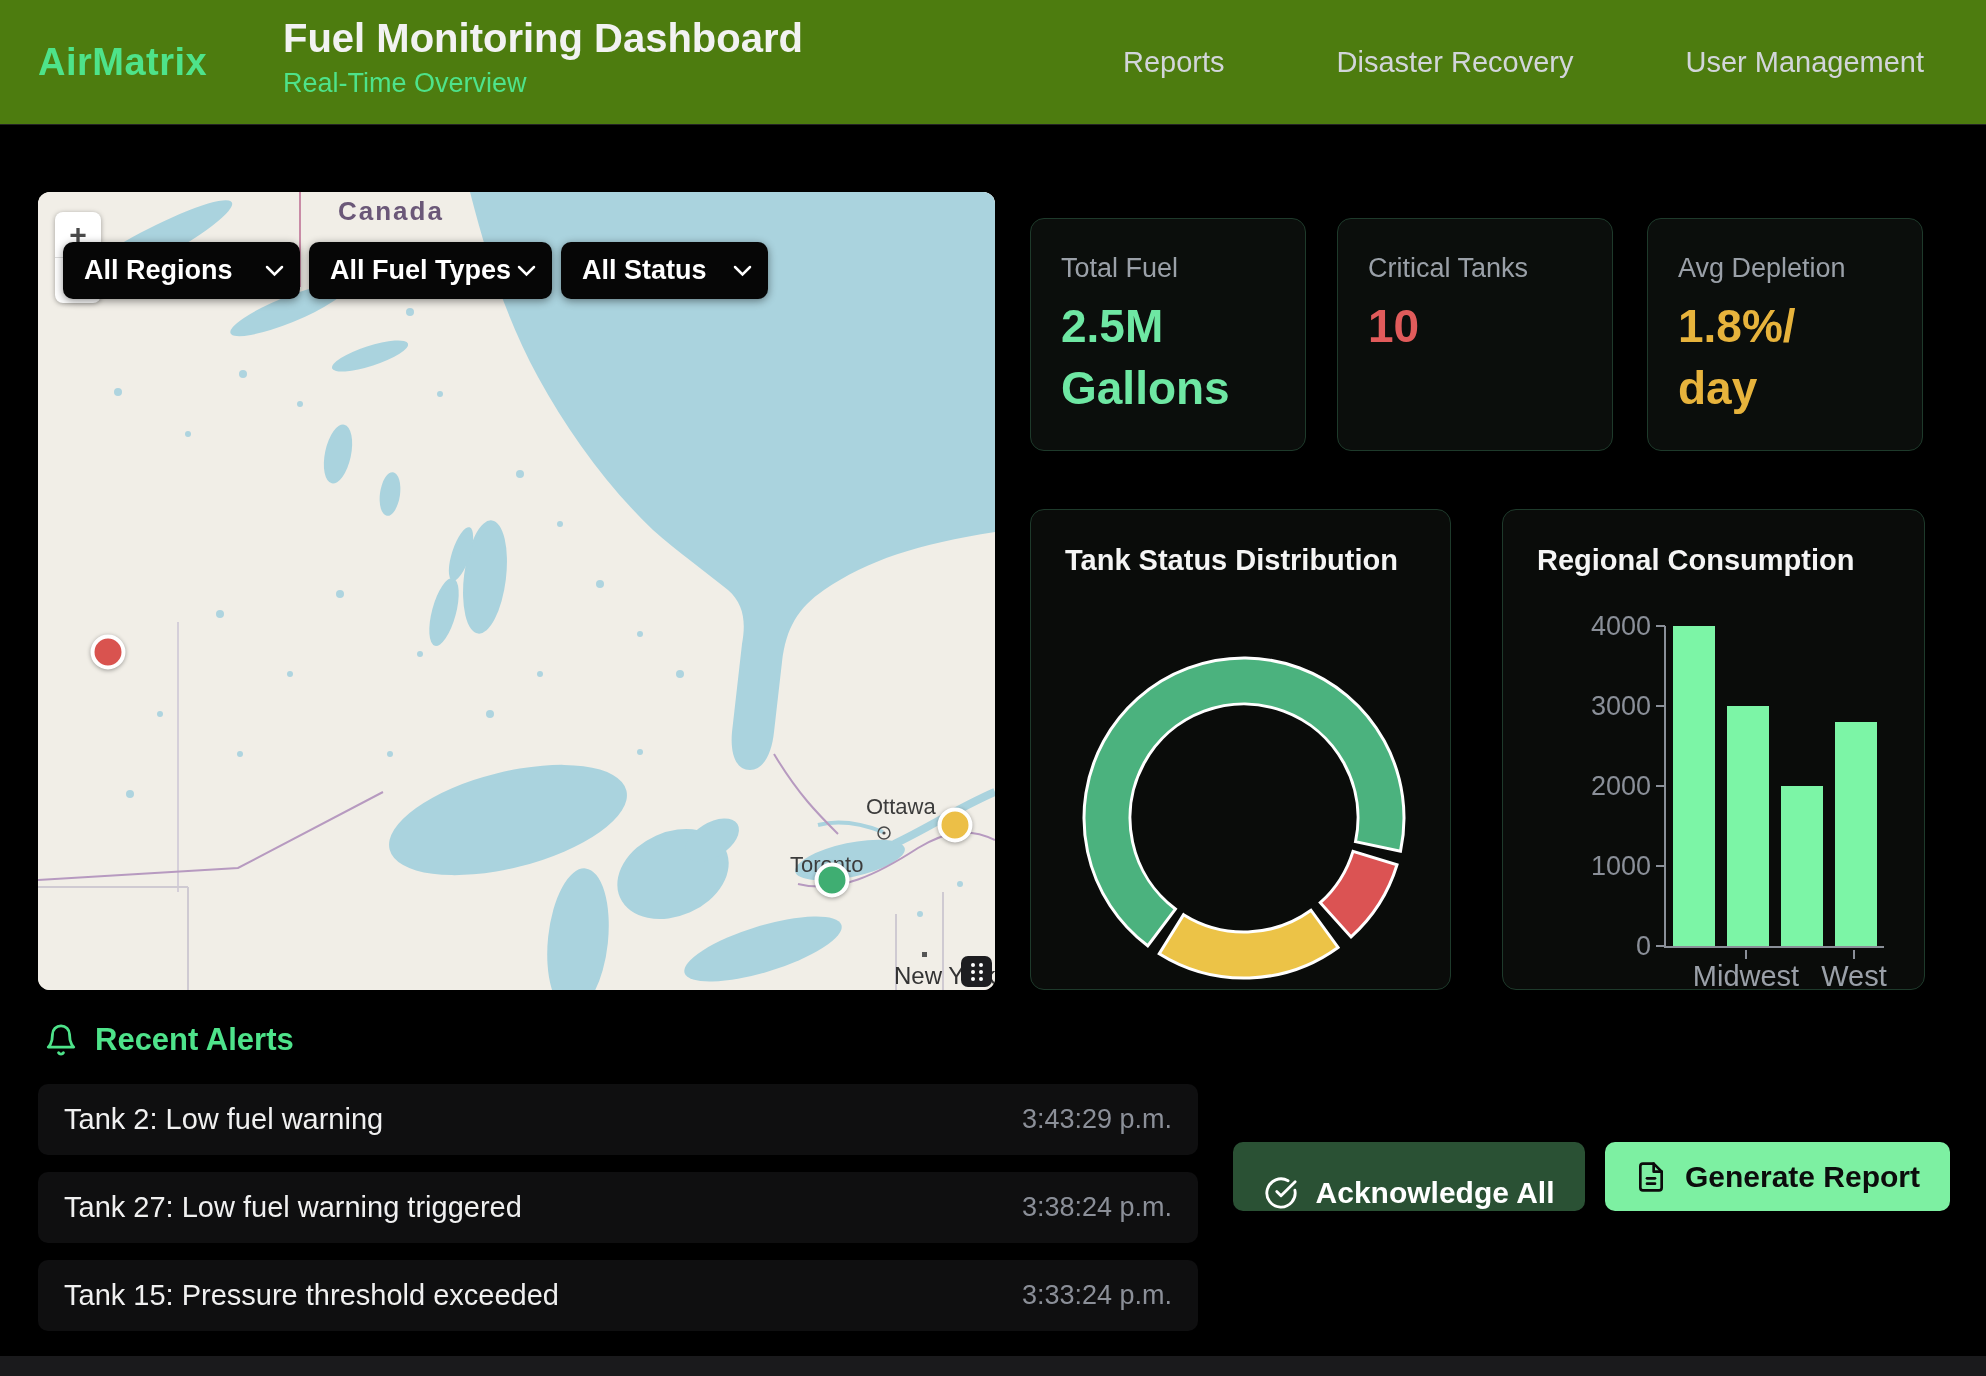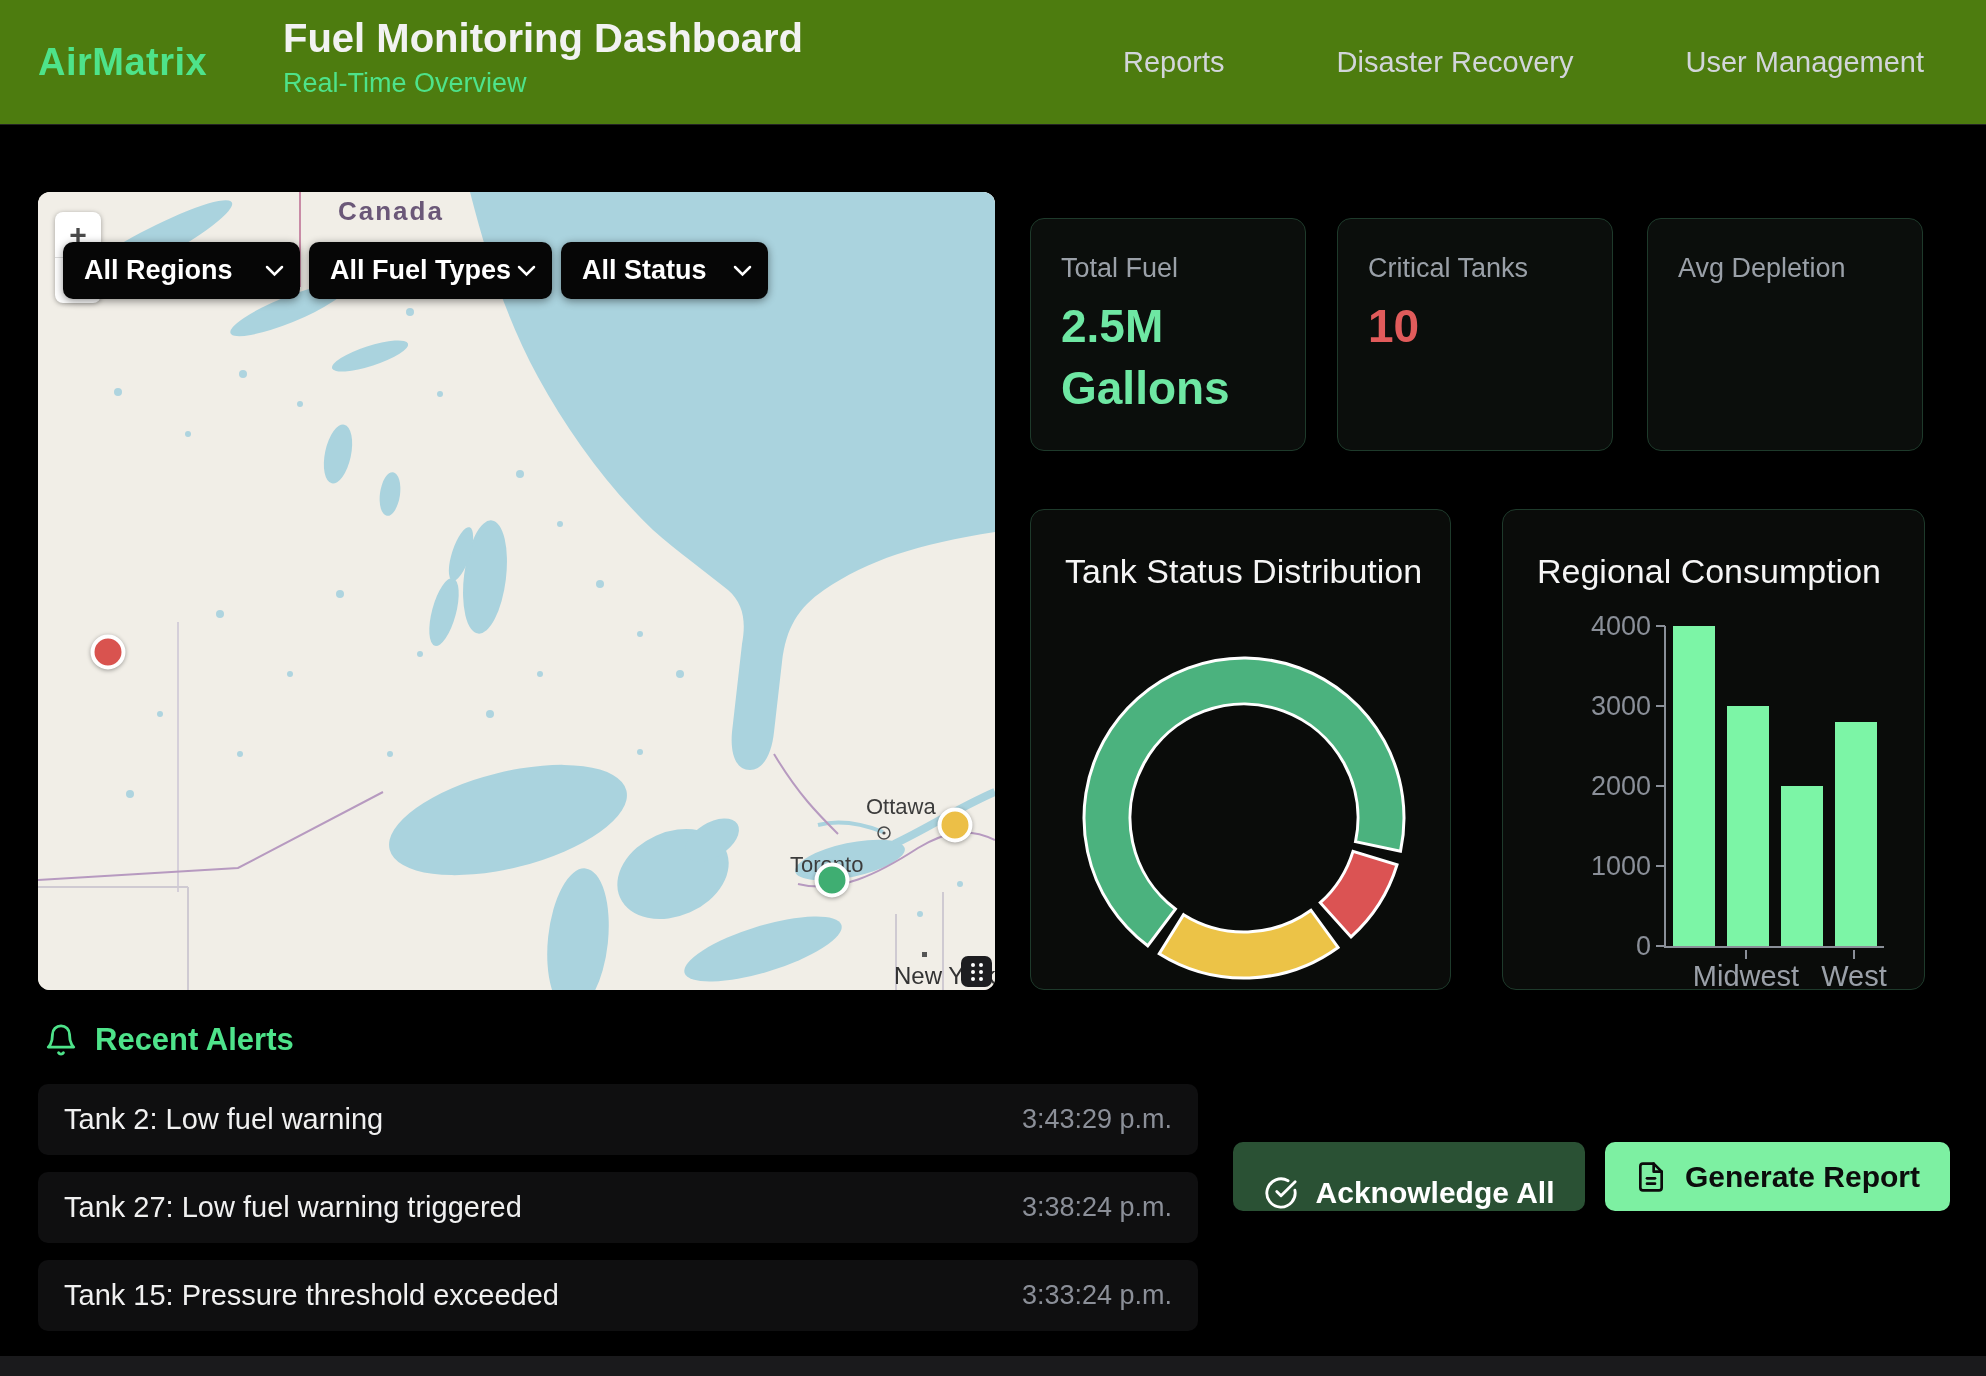--- a/index.html
+++ b/index.html
@@ -43,21 +43,21 @@
              border:1px solid #1e3a2b;border-radius:14px;box-sizing:border-box;padding:34px 30px;}
   #stat-0{left:1030px;} #stat-1{left:1337px;} #stat-2{left:1647px;}
   .stat-label{font-size:27px;color:#9aa0a8;}
   .stat-value{margin-top:12px;font-size:46px;font-weight:bold;line-height:1.34;}
 
   
   .chart-card{position:absolute;top:509px;height:481px;background:#0a0c0a;border:1px solid #1e3a2b;
               border-radius:14px;box-sizing:border-box;}
   #chart-donut{left:1030px;width:421px;}
   #chart-bar{left:1502px;width:423px;}
-  .chart-title{position:absolute;left:34px;top:34px;font-size:34px;font-weight:normal;color:#f5f5f5;margin-top:8px;}
+  .chart-title{position:absolute;left:34px;top:34px;font-size:29px;font-weight:bold;color:#f5f5f5;}
   #donut-svg{position:absolute;left:0;top:0;}
   #bar-chart{position:absolute;left:0;top:0;width:100%;height:100%;}
   #bar-plot{position:absolute;left:161px;top:116px;width:218px;height:320px;
             border-left:2px solid #8a8f98;border-bottom:2px solid #8a8f98;box-sizing:content-box;}
   .bar{position:absolute;bottom:0;width:42px;}
   .ytick-label{position:absolute;width:60px;left:88px;text-align:right;font-size:27px;color:#8a8f98;
                height:28px;line-height:28px;}
   .ytick-dash{position:absolute;left:153px;width:9px;height:2px;background:#8a8f98;}
   .xtick-label{position:absolute;top:450px;width:160px;text-align:center;font-size:29px;color:#9aa0a8;}
   .xtick-dash{position:absolute;top:440px;width:2px;height:9px;background:#8a8f98;}
@@ -235,20 +235,24 @@
   </div>
   <div class="stat-card" id="stat-1">
     <div class="stat-label">Critical Tanks</div>
     <div class="stat-value" style="color: rgb(225, 91, 91);">
       <div>10</div>
         <div></div>
     </div>
   </div>
   <div class="stat-card" id="stat-2">
     <div class="stat-label">Avg Depletion</div>
+    <div class="stat-value" style="color: rgb(231, 179, 60);">
+      <div>1.8%/</div>
+        <div>day</div>
+    </div>
   </div>
 
   <div class="chart-card" id="chart-donut">
     <div class="chart-title">Tank Status Distribution</div>
     <svg id="donut-svg" width="421" height="481" viewBox="0 0 421 481">
         <path d="M 116.70959629567226 435.78168160756684 A 160 160 0 1 1 369.5036161174089 341.26587053084137 L 324.5088264836539 331.70193275322447 A 114 114 0 1 0 144.39308736066647 399.04444814539136 Z" fill="#4bb27e" stroke="#fff" stroke-width="3"></path>
         <path d="M 366.0087609540857 354.77947275563787 A 160 160 0 0 1 320.06089701741735 426.90317207638304 L 289.28088912490983 392.71851010442293 A 114 114 0 0 0 322.01874217978605 341.330374338392 Z" fill="#db5353" stroke="#fff" stroke-width="3"></path>
         <path d="M 307.04564036679574 437.44271909999156 A 160 160 0 0 1 128.21291772268722 443.6876953850282 L 152.58920387741466 404.67748296183254 A 114 114 0 0 0 280.00751876134194 400.22793735874404 Z" fill="#ecc347" stroke="#fff" stroke-width="3"></path>
       </svg>
   </div>

